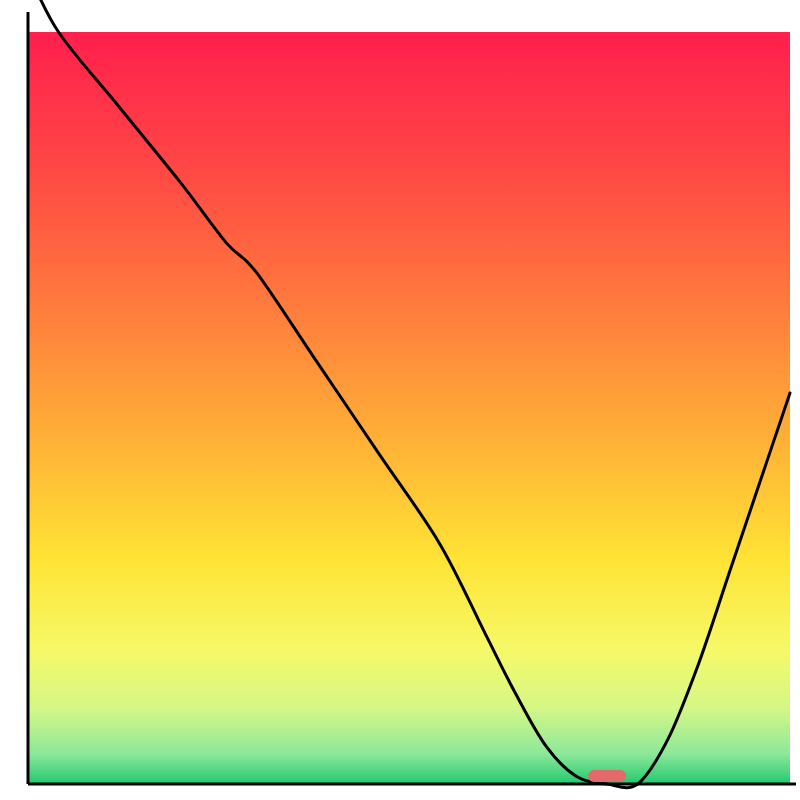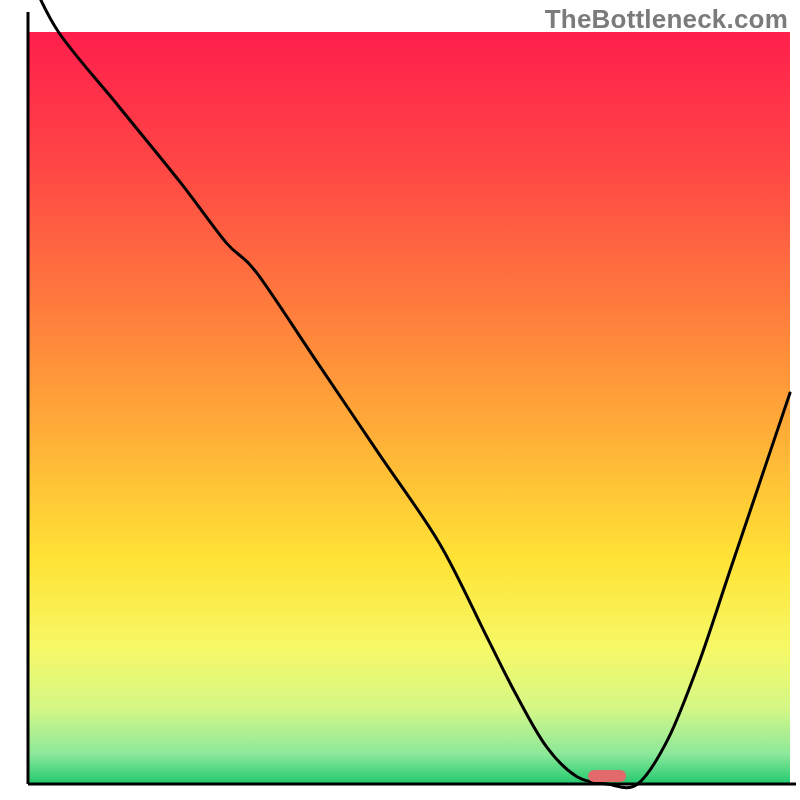--- a/index.html
+++ b/index.html
@@ -32,21 +32,20 @@
     top: 0;
     left: 0;
     width: 800px;
     height: 800px;
   }
 </style>
 </head>
 <body>
 
 <div class="chart-wrap">
-  <div class="watermark">TheBottleneck.com</div>
 
   <svg class="chart" viewBox="0 0 800 800">
     <defs>
       <linearGradient id="bgGrad" x1="0" y1="0" x2="0" y2="1">
           <stop offset="0.0%" stop-color="#ff1f4d"></stop>
           <stop offset="18.0%" stop-color="#ff4745"></stop>
           <stop offset="36.0%" stop-color="#ff7a3d"></stop>
           <stop offset="54.0%" stop-color="#ffb037"></stop>
           <stop offset="70.0%" stop-color="#ffe335"></stop>
           <stop offset="82.0%" stop-color="#f6f967"></stop>

